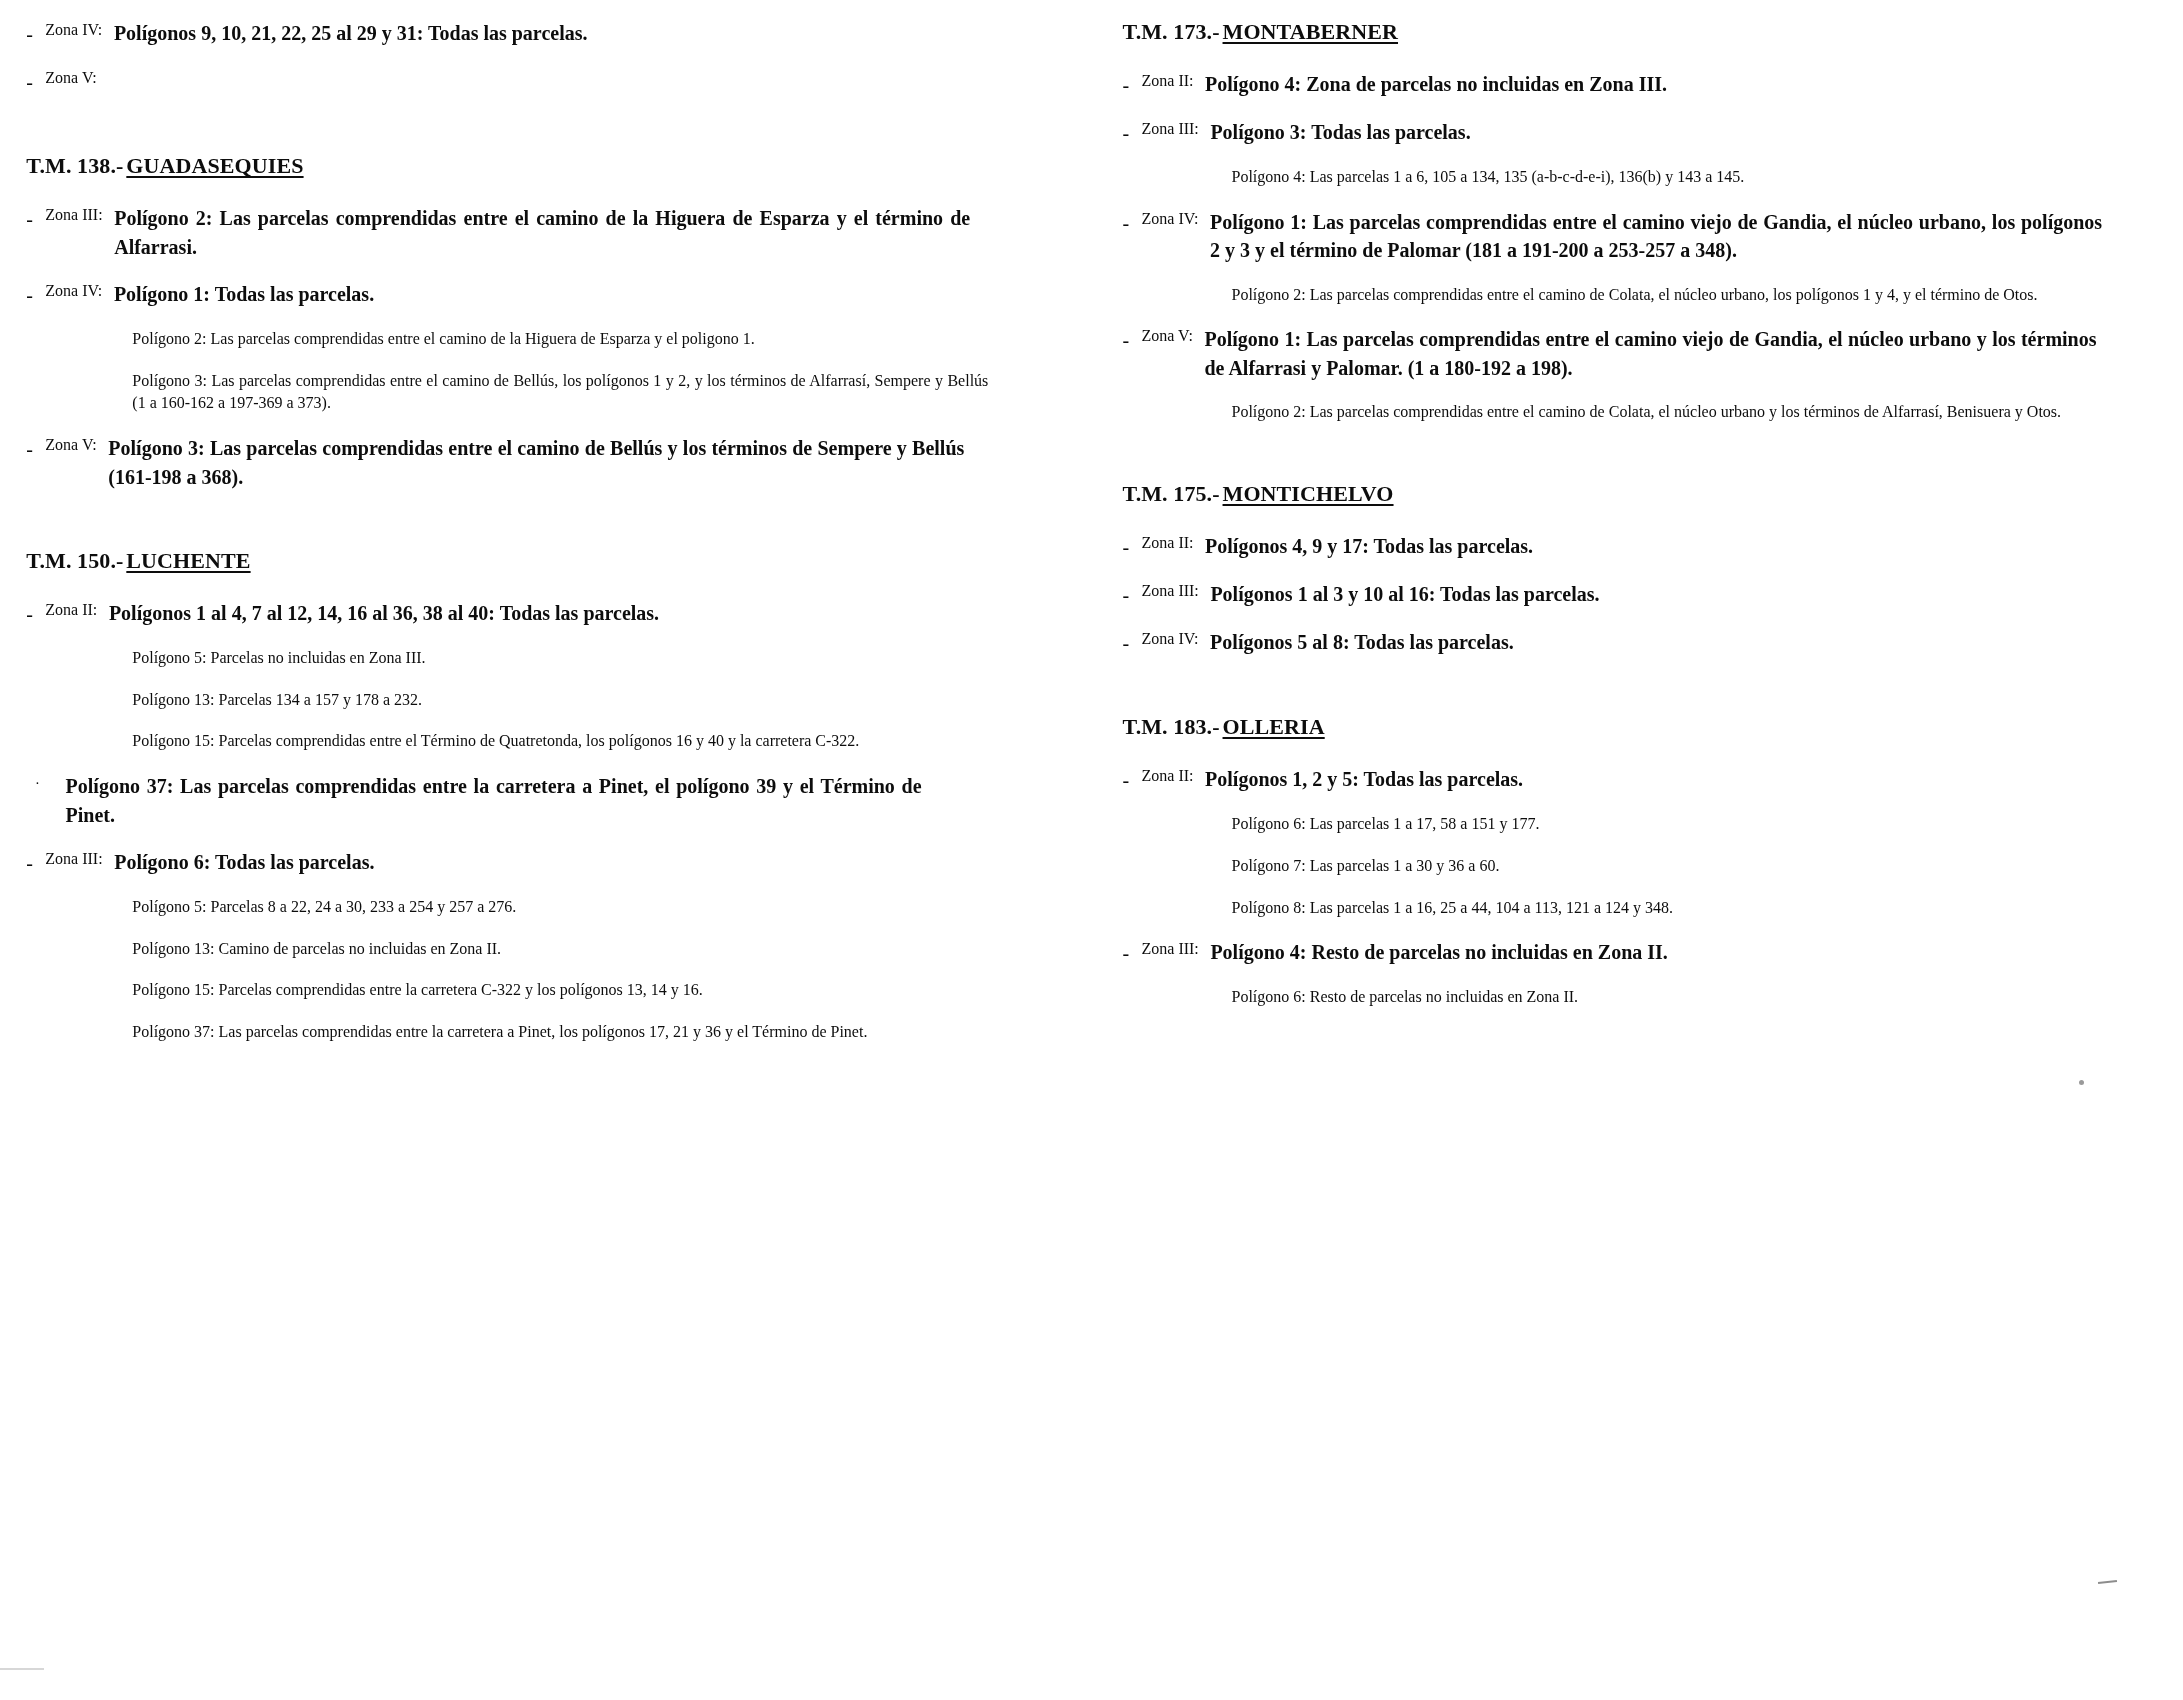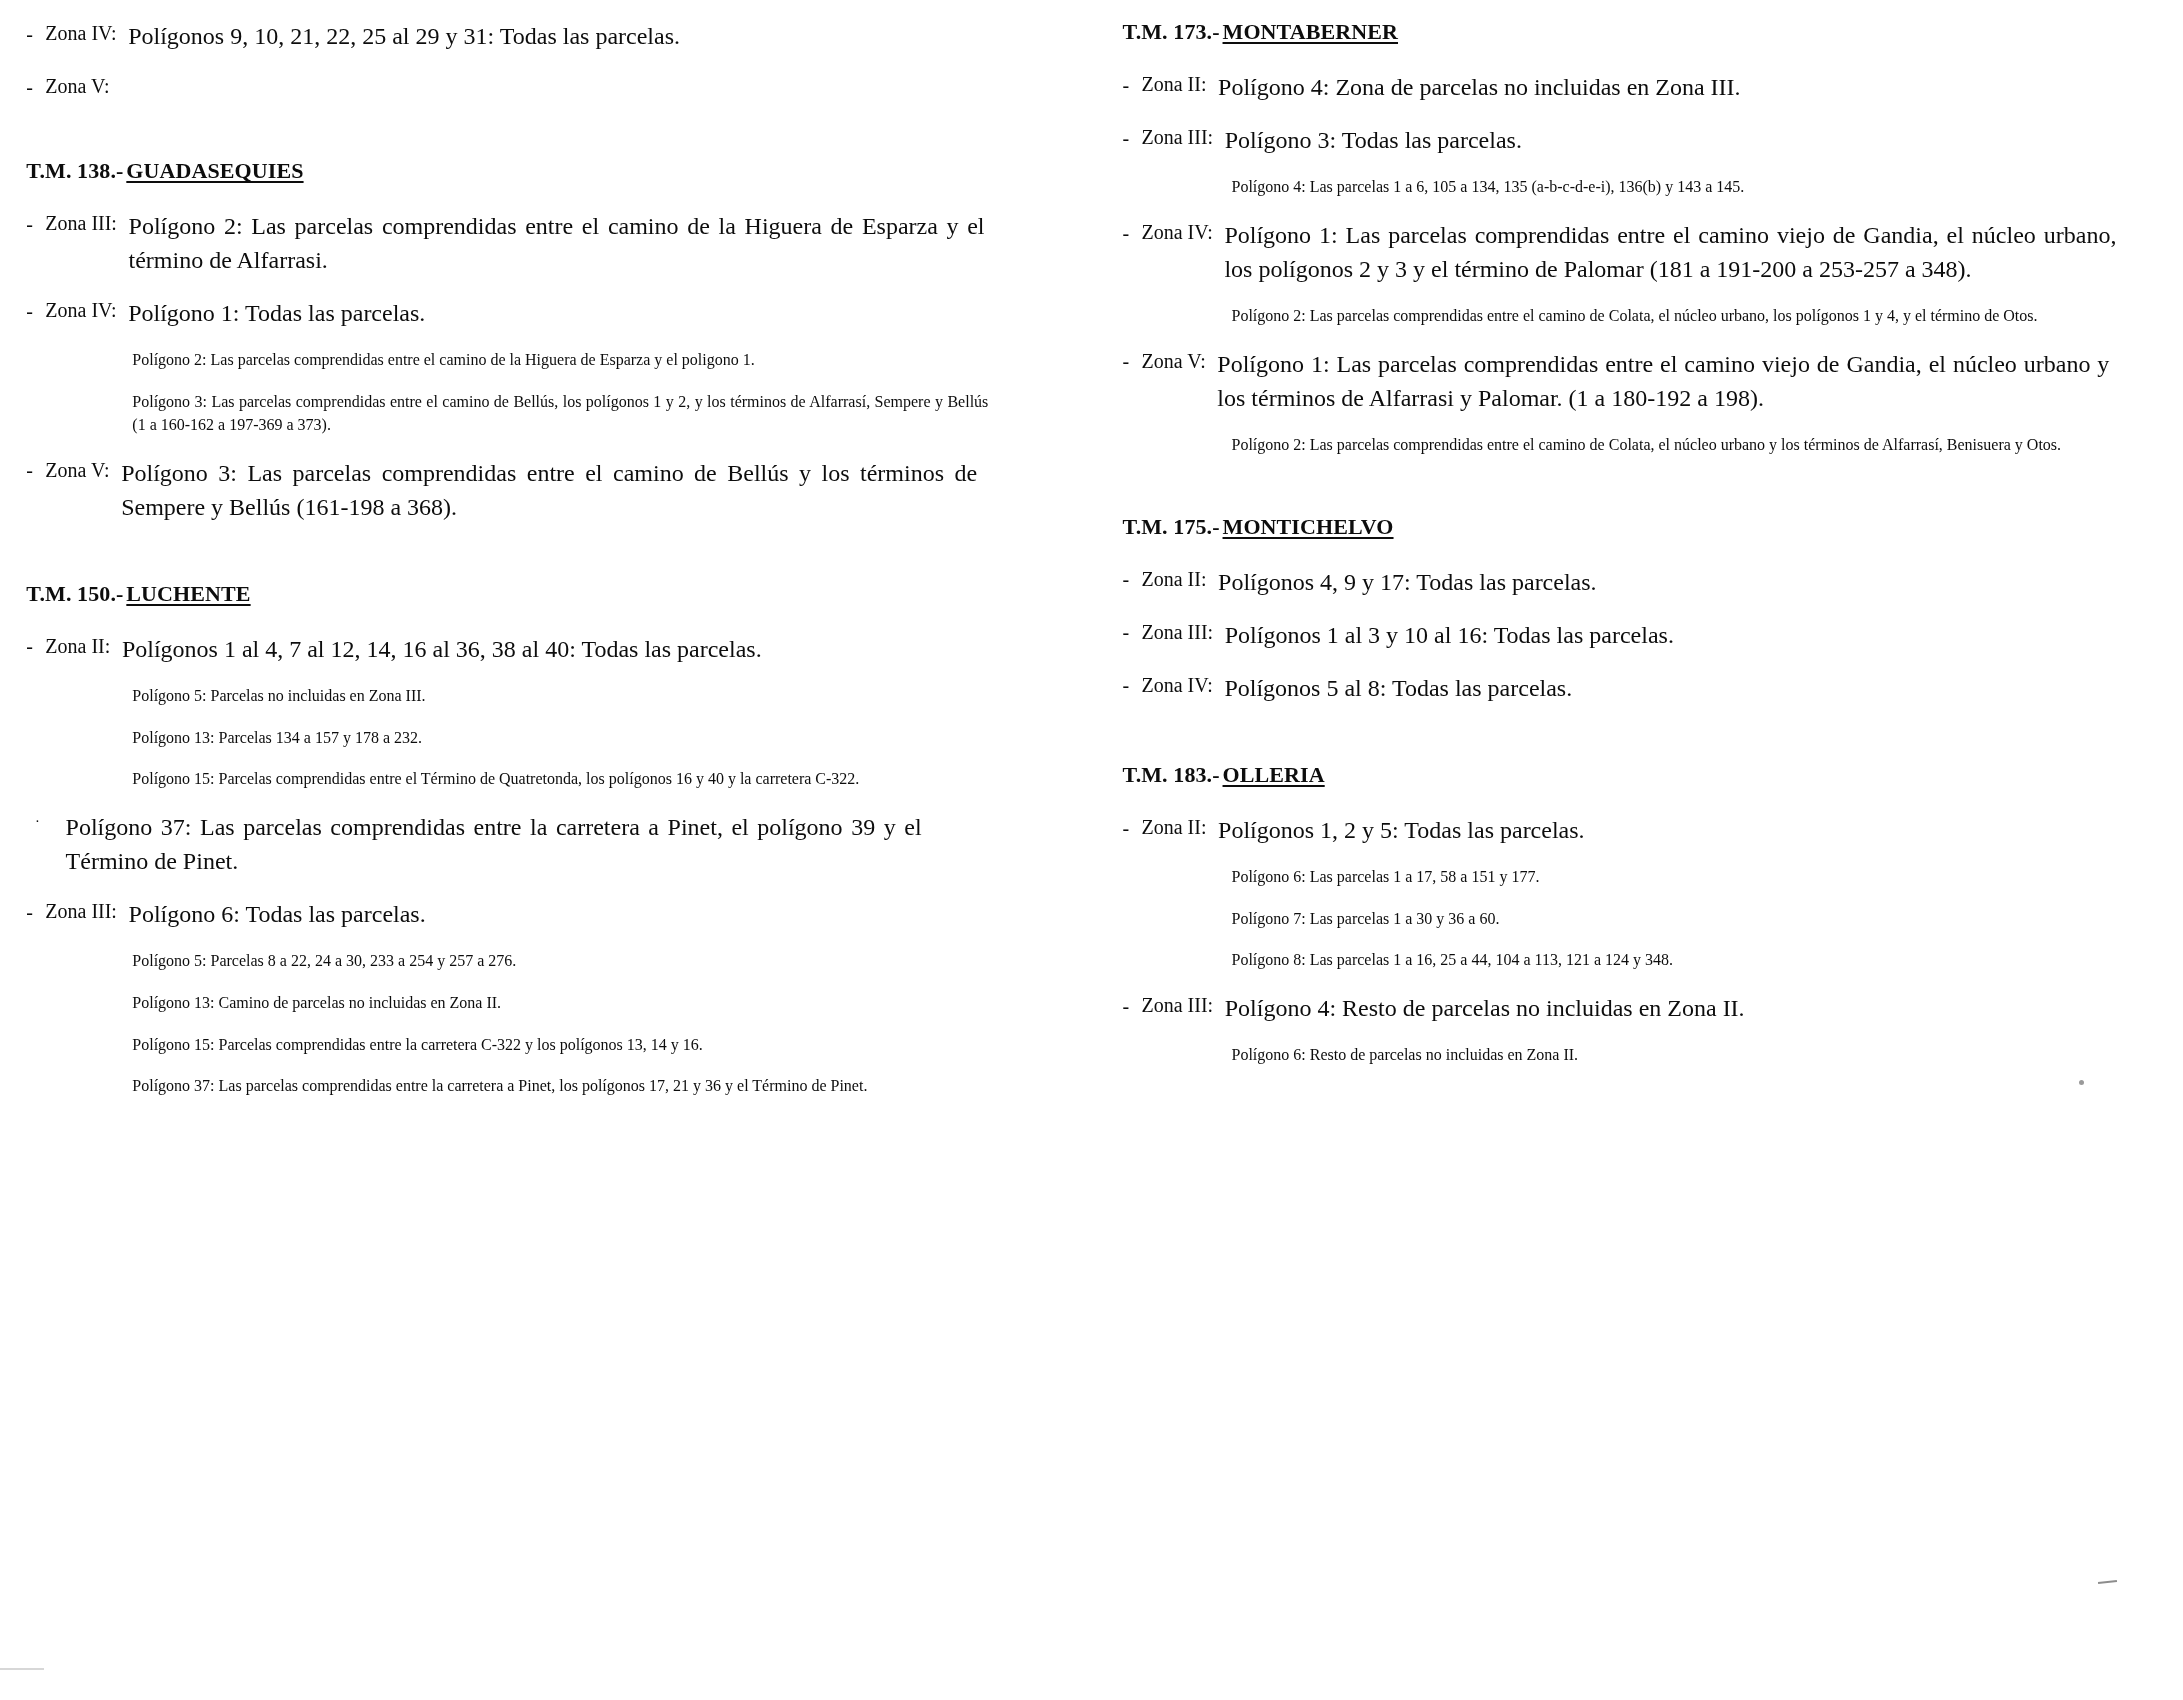--- a/index.html
+++ b/index.html
@@ -60,30 +60,31 @@
   }
   .entry .dash {
     width: 19px;
     flex: 0 0 19px;
     font-size: 20px;
     line-height: 1.42;
     padding-top: 0.7px;
   }
   .entry .zone {
     flex: 0 0 auto;
-    font-size: 20px;
+    font-size: 16px;
     line-height: 1.42;
     white-space: nowrap;
     padding-right: 11.6px;
   }
   .entry .body {
     flex: 1 1 auto;
-    font-size: 24px;
+    font-size: 20px;
     line-height: 1.42;
     text-align: justify;
+    font-weight: bold;
   }
   .entry.bullet-dot .dash {
     font-size: 14.5px;
     padding-left: 8.7px;
   }
 
   
   .cont {
     font-size: 16px;
     line-height: 1.42;

